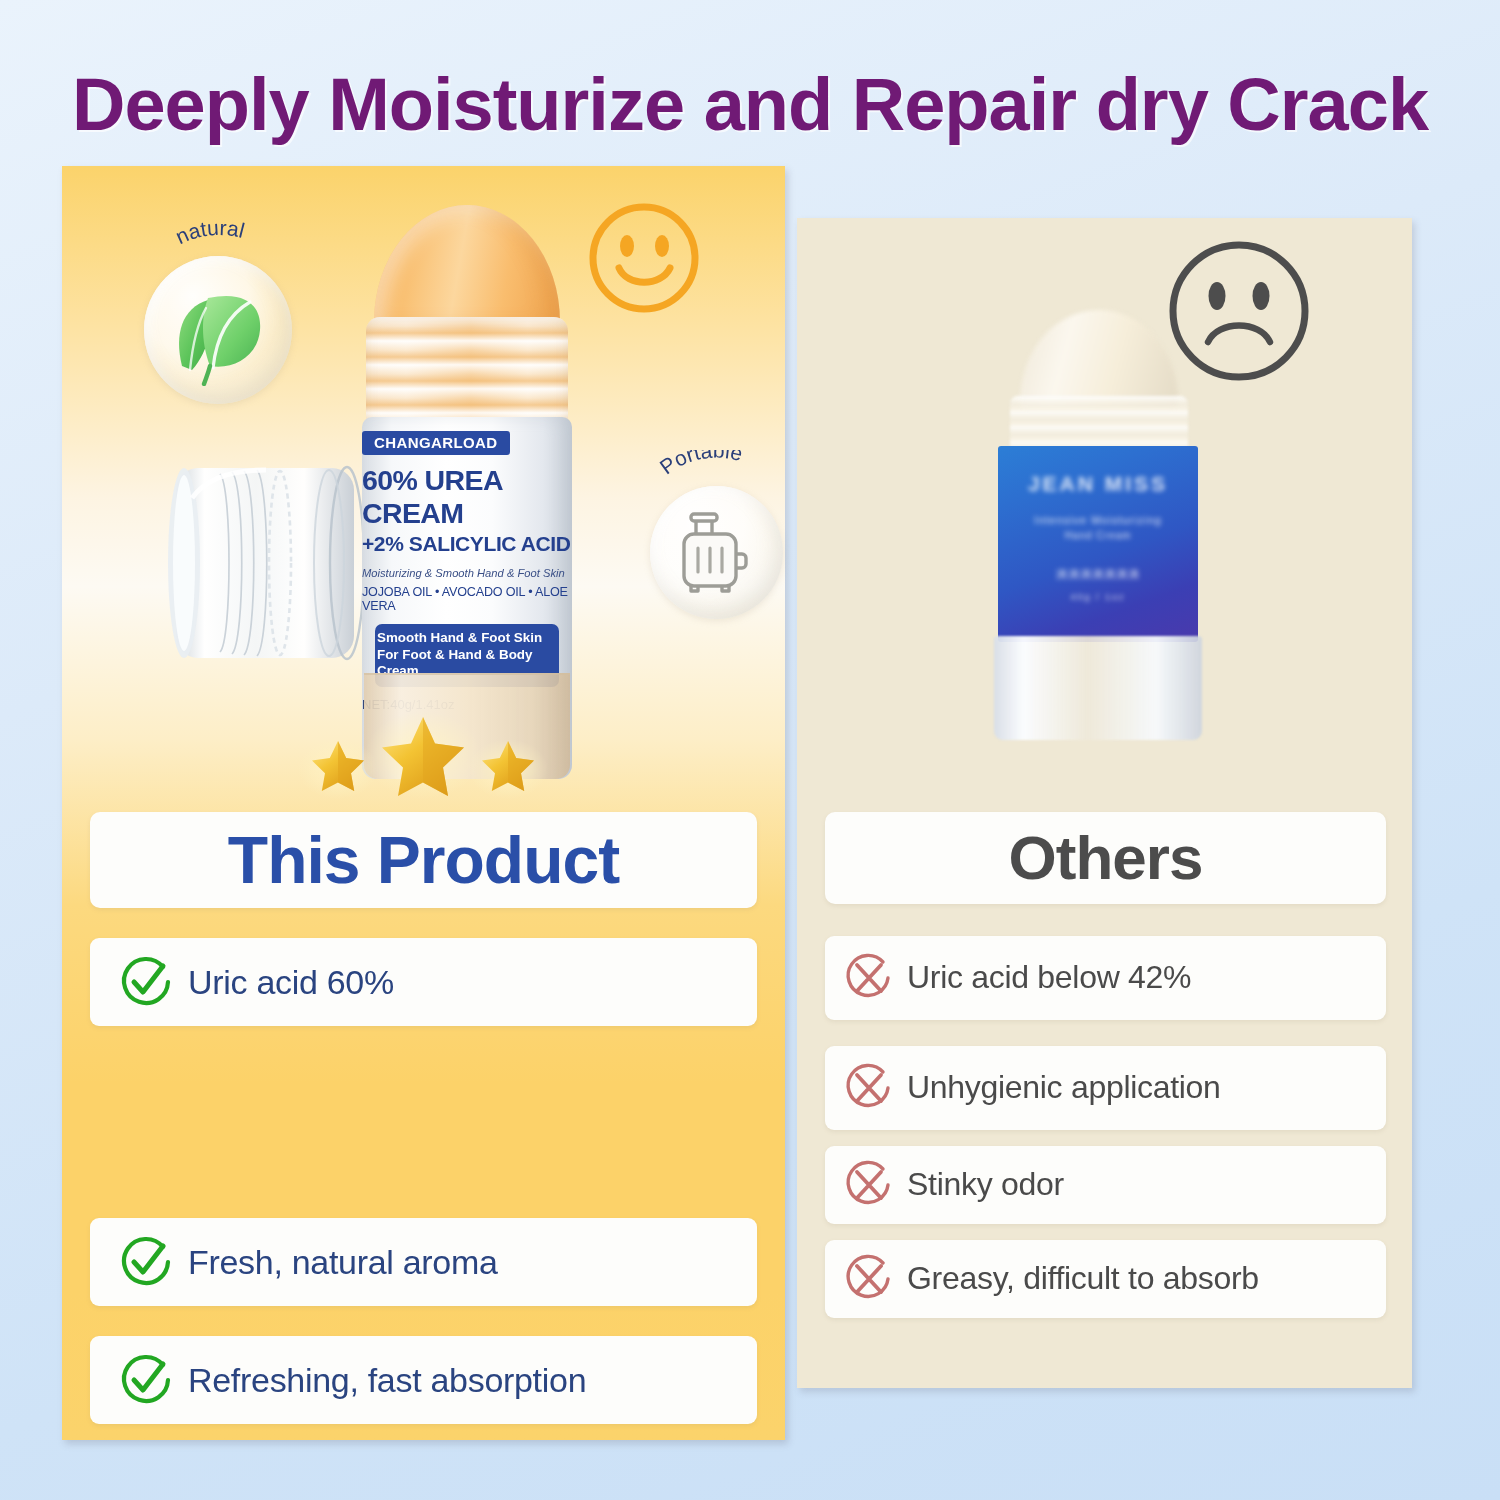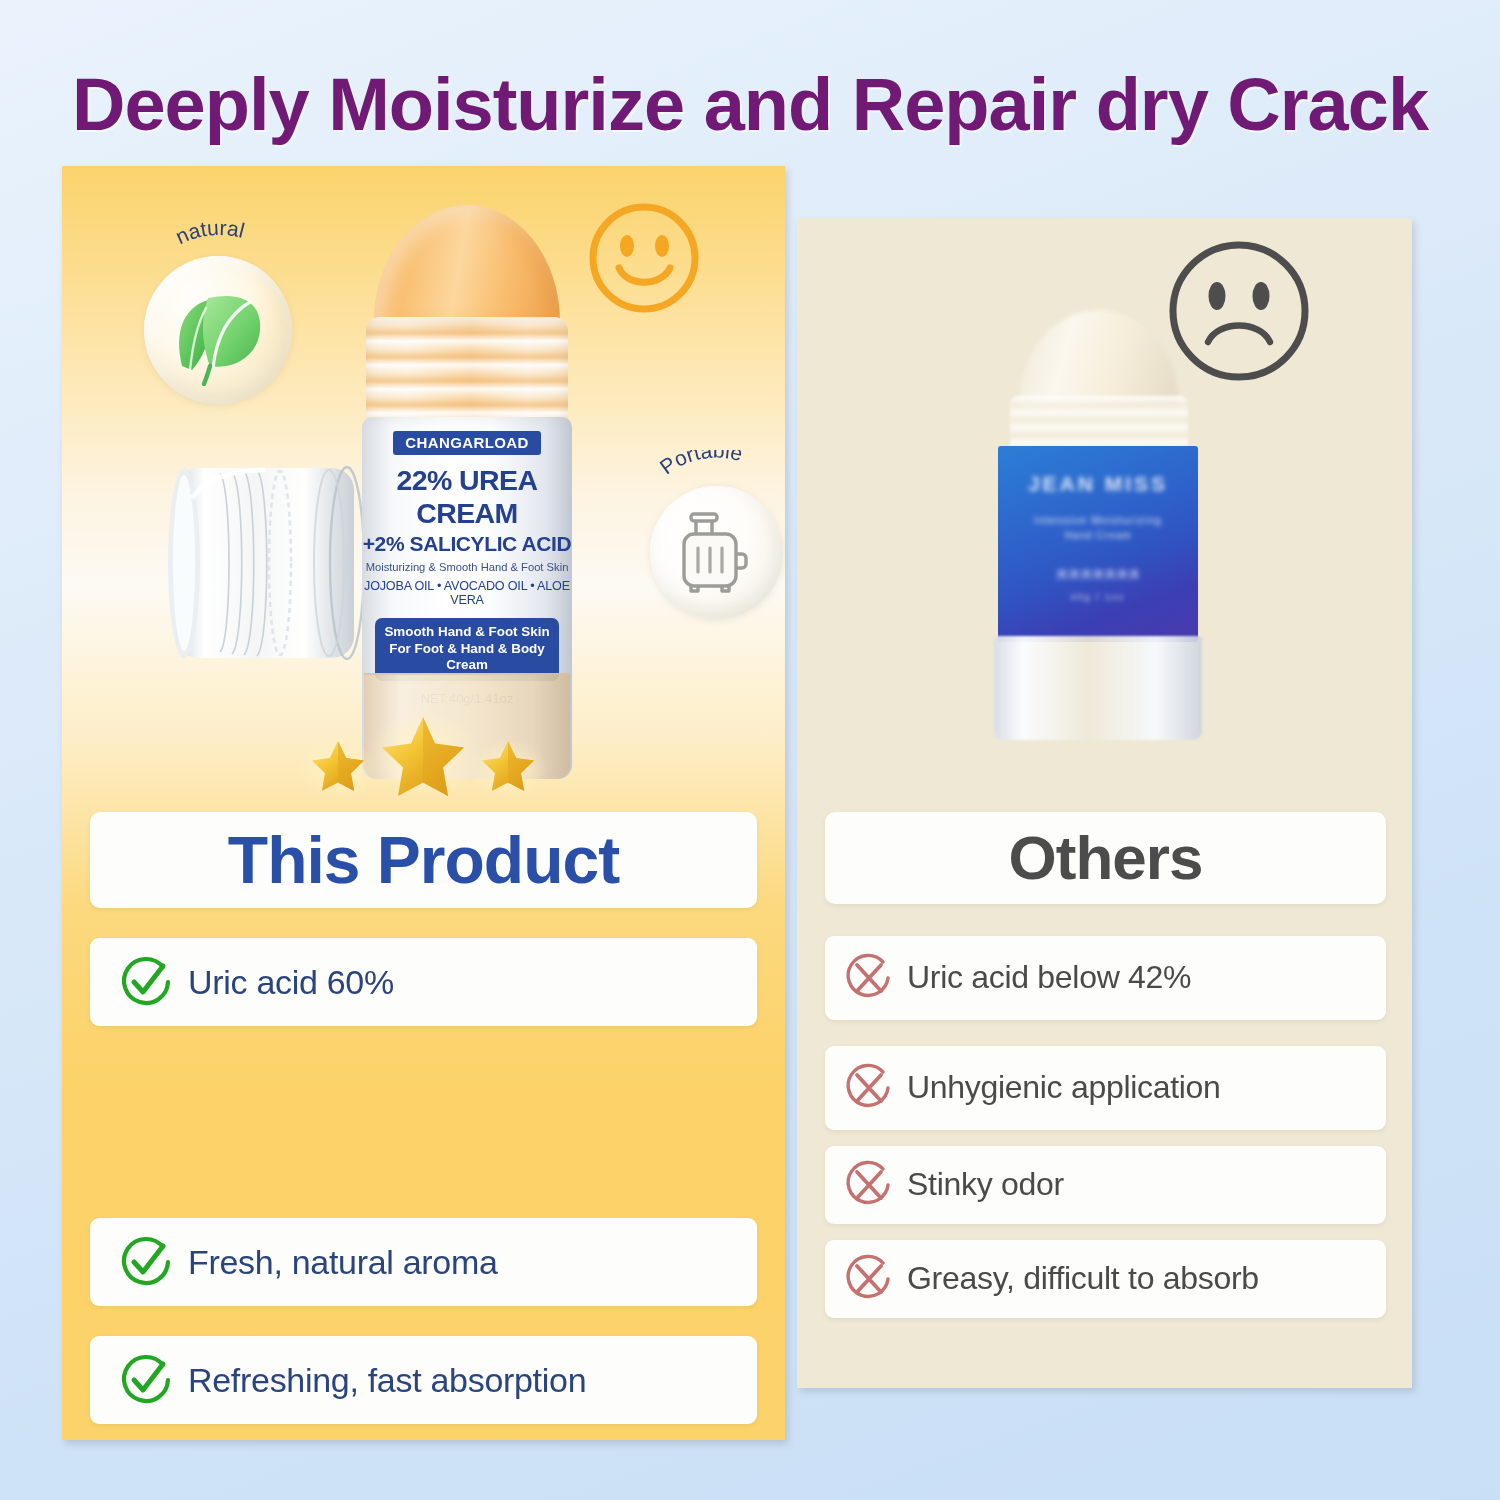--- a/index.html
+++ b/index.html
@@ -176,21 +176,20 @@
     width: 206px; height: 104px;
     background: linear-gradient(90deg, rgba(225,205,175,0.9) 0%, rgba(248,238,222,0.95) 18%, rgba(244,229,203,0.95) 50%, rgba(230,212,183,0.92) 82%, rgba(208,186,155,0.9) 100%);
     border-top: 2px solid rgba(210,190,160,0.65);
     border-radius: 0 0 14px 14px;
   }
   .label-inner {
     position: absolute;
     left: 0; top: 0;
     width: 210px;
     padding-top: 14px;
-    text-align: center;
     font-family: "Liberation Sans", sans-serif;
     color: #26418f;
   }
   .brand-pill {
     display: inline-block;
     background: #2a4ba2;
     color: #fff;
     font-size: 15px;
     font-weight: bold;
     letter-spacing: 0.4px;
@@ -206,22 +205,23 @@
   }
   .l-sub {
     font-size: 21px;
     font-weight: bold;
     letter-spacing: -0.4px;
     margin-top: 2px;
     color: #24408e;
   }
   .l-desc {
     font-size: 11.2px;
-    margin-top: 5px;
+    margin-top: 11px;
     color: #3a4f86;
+    font-style: italic;
   }
   .l-oils {
     font-size: 12.6px;
     margin-top: 6px;
     letter-spacing: -0.2px;
     color: #24408e;
   }
   .l-cta {
     margin: 11px auto 0;
     width: 180px;
@@ -450,21 +450,21 @@
       </g>
       <path d="M30,52 C46,30 74,24 104,24" stroke="#ffffff" stroke-width="5" fill="none" opacity="0.85"></path>
     </svg>
 
     <div class="stick">
       <div class="stick-cap"></div>
       <div class="stick-threads"></div>
       <div class="stick-body">
         <div class="label-inner">
           <div class="brand-pill">CHANGARLOAD</div>
-          <div class="l-title">22% UREA CREAM</div>
+          <div class="l-title">60% UREA CREAM</div>
           <div class="l-sub">+2% SALICYLIC ACID</div>
           <div class="l-desc">Moisturizing &amp; Smooth Hand &amp; Foot Skin</div>
           <div class="l-oils">JOJOBA OIL •  AVOCADO OIL •  ALOE VERA</div>
           <div class="l-cta">
             <div>Smooth Hand &amp; Foot Skin</div>
             <div>For Foot &amp; Hand &amp; Body Cream</div>
           </div>
           <div class="l-net">NET:40g/1.41oz</div>
         </div>
         <div class="stick-base"></div>

